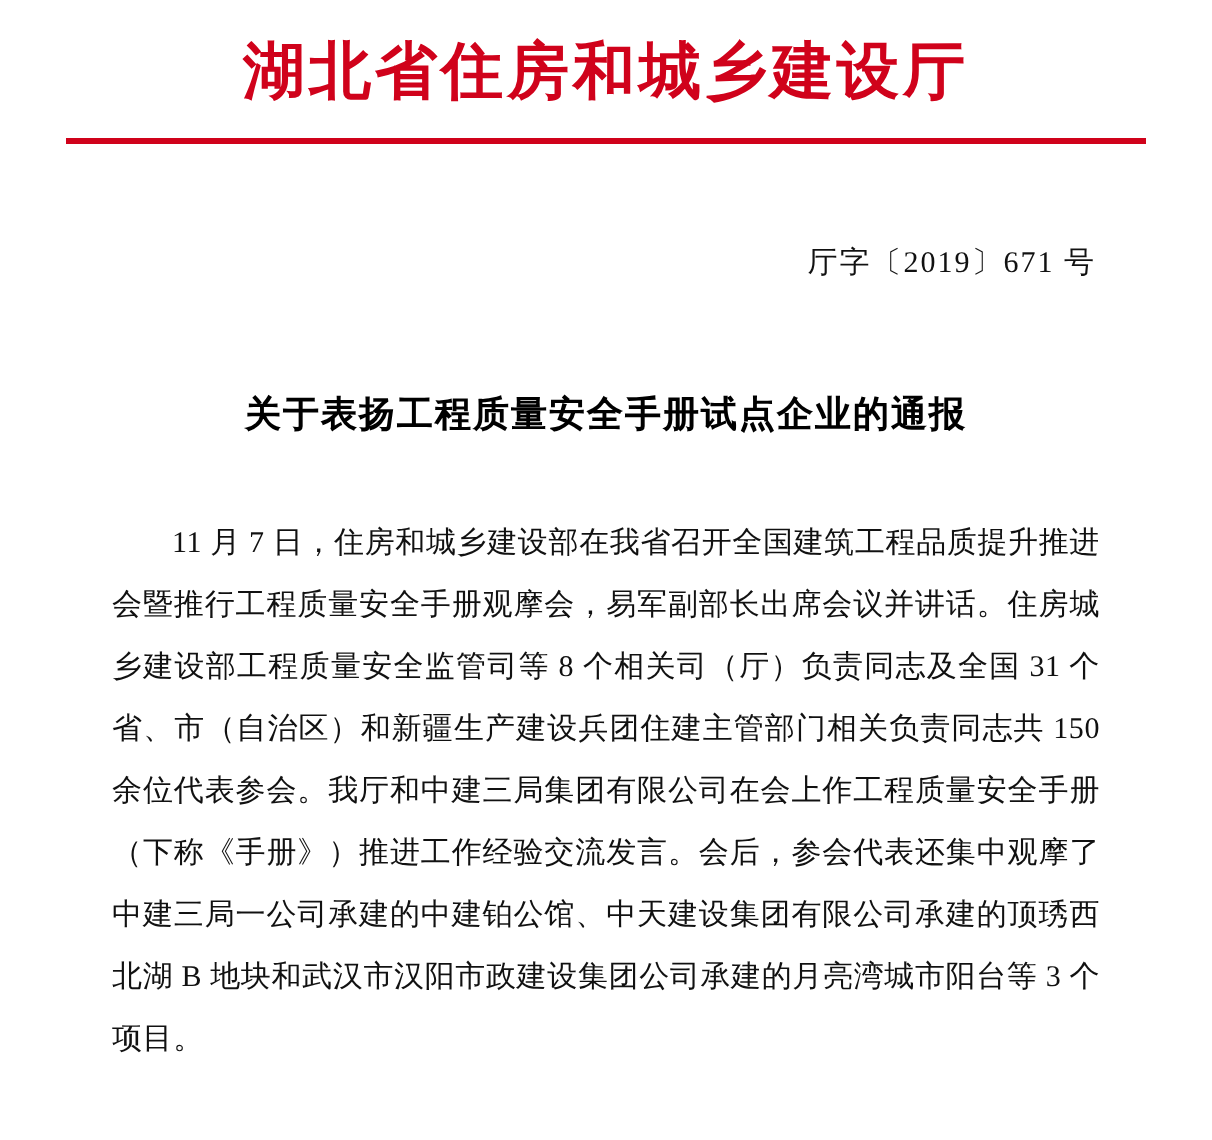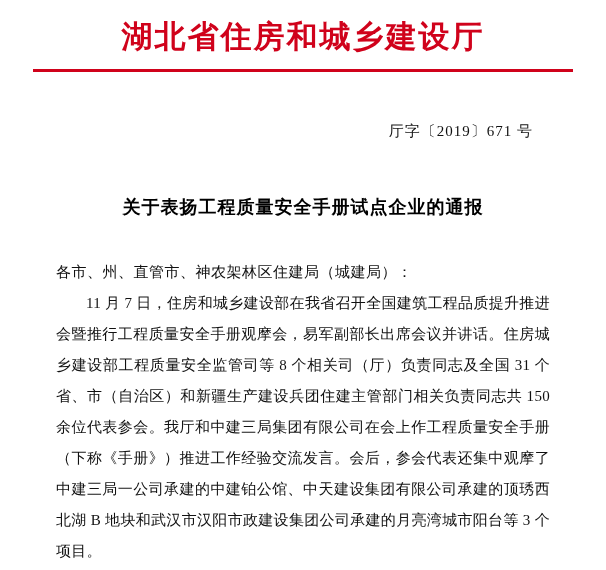--- a/index.html
+++ b/index.html
@@ -37,21 +37,21 @@
   }
   .red-rule {
     margin: 14px auto 0 auto;
     width: 540px;
     height: 3px;
     background: #d0021b;
   }
   
   .doc-number-row {
     margin-top: 44px;
-    padding-right: 73px;
+    padding-right: 58px;
     text-align: right;
     font-size: 15px;
     color: #111111;
     letter-spacing: 1px;
   }
   
   .doc-subject {
     margin-top: 54px;
     text-align: center;
     font-size: 18px;
@@ -88,17 +88,16 @@
   <div class="doc-header">
     <div class="doc-header-title">湖北省住房和城乡建设厅</div>
     <div class="red-rule"></div>
   </div>
 
   <div class="doc-number-row">厅字〔2019〕671 号</div>
 
   <div class="doc-subject">关于表扬工程质量安全手册试点企业的通报</div>
 
   <div class="doc-body">
-    <p class="salutation">各市、州、直管市、神农架林区住建局（城建局）：</p>
     <p class="para">11 月 7 日，住房和城乡建设部在我省召开全国建筑工程品质提升推进会暨推行工程质量安全手册观摩会，易军副部长出席会议并讲话。住房城乡建设部工程质量安全监管司等 8 个相关司（厅）负责同志及全国 31 个省、市（自治区）和新疆生产建设兵团住建主管部门相关负责同志共 150 余位代表参会。我厅和中建三局集团有限公司在会上作工程质量安全手册（下称《手册》）推进工作经验交流发言。会后，参会代表还集中观摩了中建三局一公司承建的中建铂公馆、中天建设集团有限公司承建的顶琇西北湖 B 地块和武汉市汉阳市政建设集团公司承建的月亮湾城市阳台等 3 个项目。</p>
   </div>
 
 </div>
 
 </body></html>

